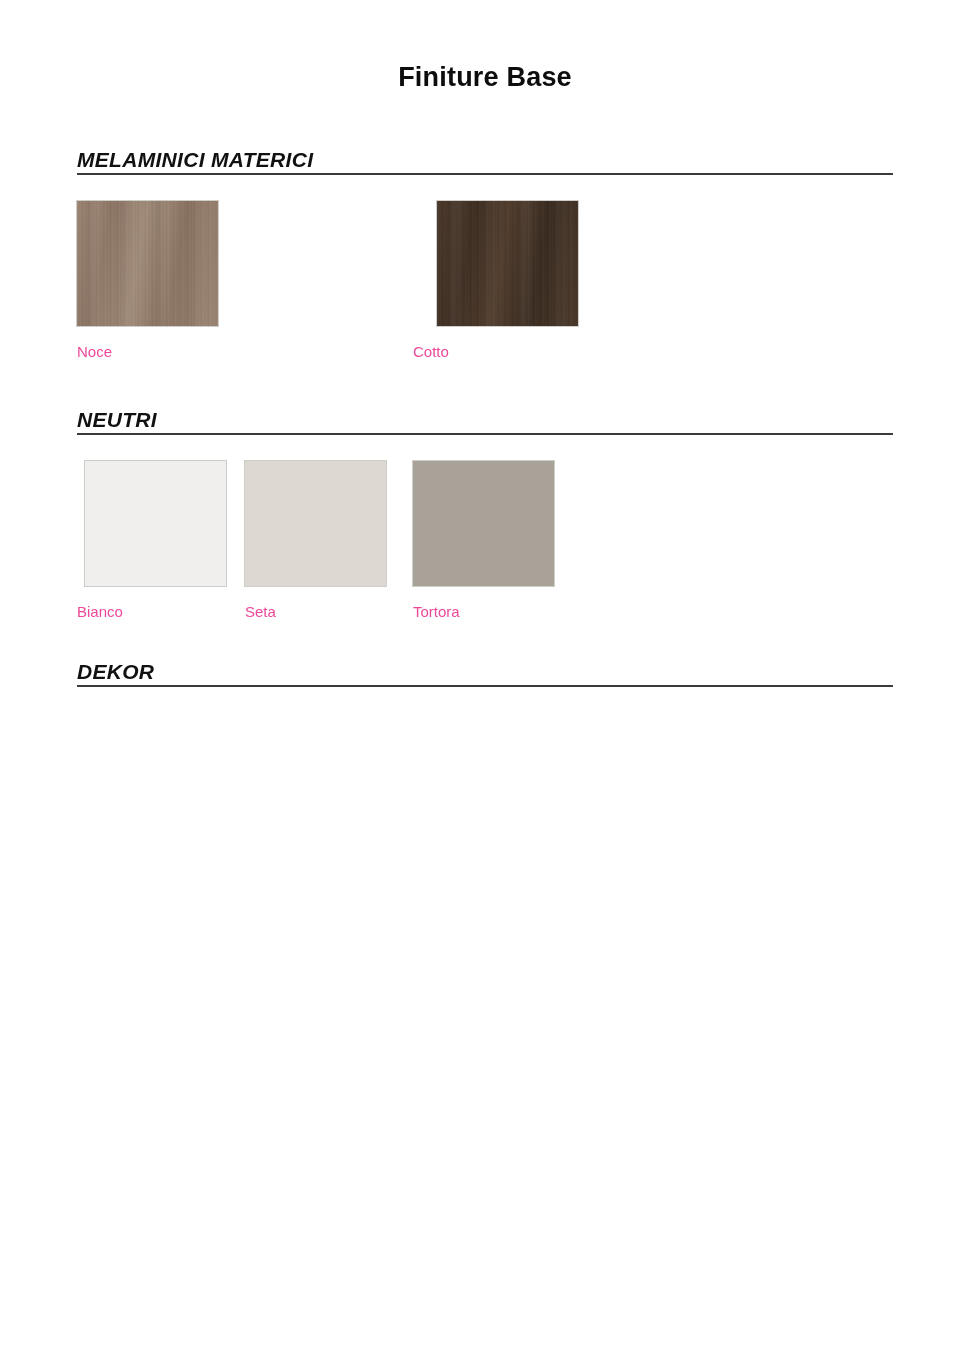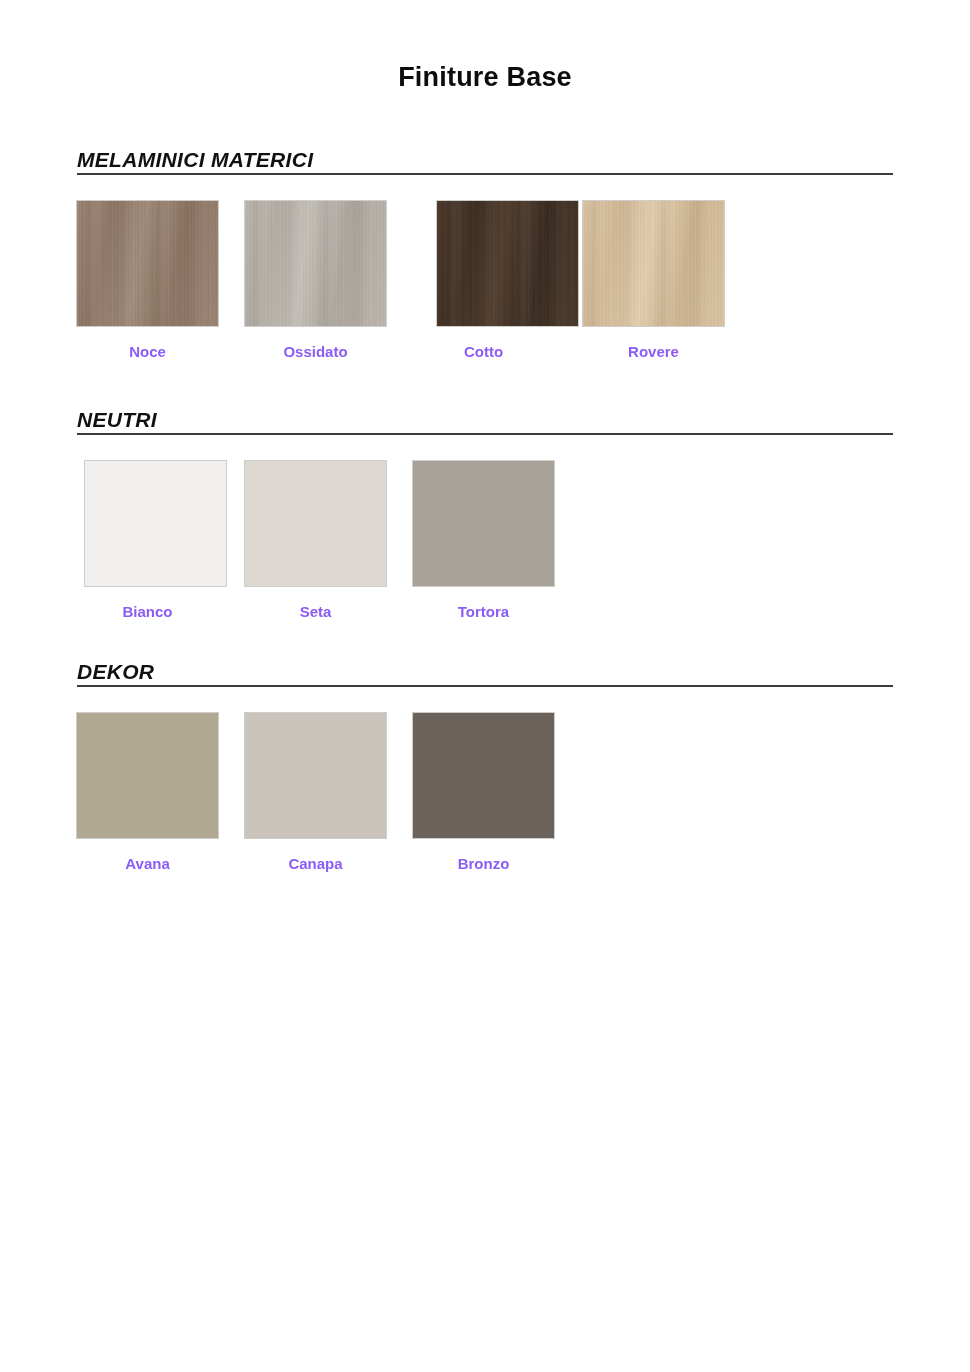--- a/index.html
+++ b/index.html
@@ -73,24 +73,23 @@
     box-sizing: border-box;
     box-shadow: 0 0 0 1px rgba(190,188,184,0.75);
     position: relative;
     overflow: hidden;
   }
   .swatch-label {
     position: absolute;
     top: 142px;
     left: 0;
     width: 141px;
-    text-align: center;
     font-size: 15px;
-    font-weight: bold;
-    color: #8b5cf6;
+    font-weight: normal;
+    color: #ec4899;
     white-space: nowrap;
   }
 
   
   .grain {
     position: absolute;
     inset: 0;
   }
   .grain::before,
   .grain::after {
@@ -162,37 +161,25 @@
   <div class="section" style="top:148px;">
     <div class="section-header">MELAMINICI MATERICI</div>
     <div class="section-rule"></div>
     <div class="swatch-row" id="row-0">
         <div class="swatch-cell" style="left: 0px;">
           <div class="swatch w-noce">
             <div class="grain"></div>
           </div>
           <div class="swatch-label">Noce</div>
         </div>
-        <div class="swatch-cell" style="left: 168px;">
-          <div class="swatch w-ossidato">
-            <div class="grain"></div>
-          </div>
-          <div class="swatch-label">Ossidato</div>
-        </div>
         <div class="swatch-cell" style="left: 336px; padding-left: 24px;">
           <div class="swatch w-cotto">
             <div class="grain"></div>
           </div>
           <div class="swatch-label">Cotto</div>
-        </div>
-        <div class="swatch-cell" style="left: 506px;">
-          <div class="swatch w-rovere">
-            <div class="grain"></div>
-          </div>
-          <div class="swatch-label">Rovere</div>
         </div>
       </div>
   </div>
 
   <div class="section" style="top:408px;">
     <div class="section-header">NEUTRI</div>
     <div class="section-rule"></div>
     <div class="swatch-row" id="row-1">
         <div class="swatch-cell" style="left: 0px; padding-left: 8px;">
           <div class="swatch">
@@ -211,35 +198,15 @@
             <div class="flat" style="background: rgb(169, 162, 152);"></div>
           </div>
           <div class="swatch-label">Tortora</div>
         </div>
       </div>
   </div>
 
   <div class="section" style="top:645px;margin-top:15px;">
     <div class="section-header">DEKOR</div>
     <div class="section-rule"></div>
-    <div class="swatch-row" id="row-2">
-        <div class="swatch-cell" style="left: 0px;">
-          <div class="swatch">
-            <div class="flat" style="background: rgb(176, 168, 145);"></div>
-          </div>
-          <div class="swatch-label">Avana</div>
-        </div>
-        <div class="swatch-cell" style="left: 168px;">
-          <div class="swatch">
-            <div class="flat" style="background: rgb(203, 196, 188);"></div>
-          </div>
-          <div class="swatch-label">Canapa</div>
-        </div>
-        <div class="swatch-cell" style="left: 336px;">
-          <div class="swatch">
-            <div class="flat" style="background: rgb(107, 99, 91);"></div>
-          </div>
-          <div class="swatch-label">Bronzo</div>
-        </div>
-      </div>
   </div>
 
 </div>
 
 </body></html>

